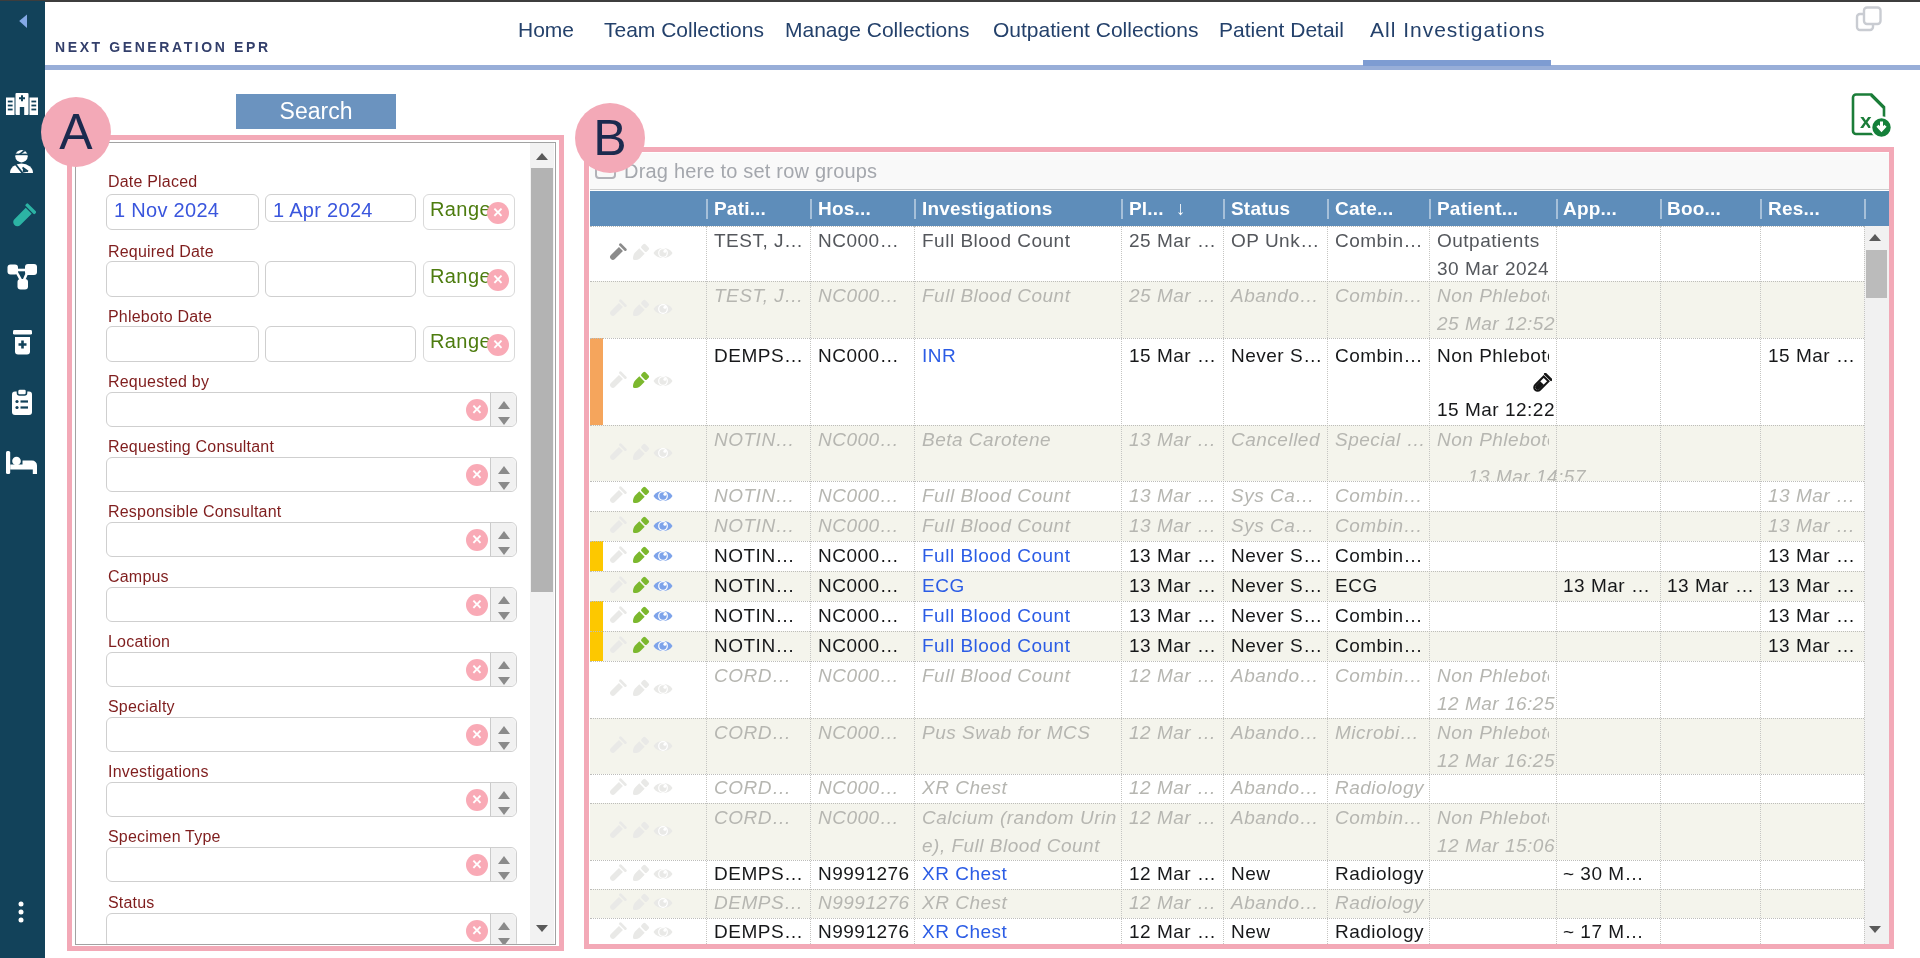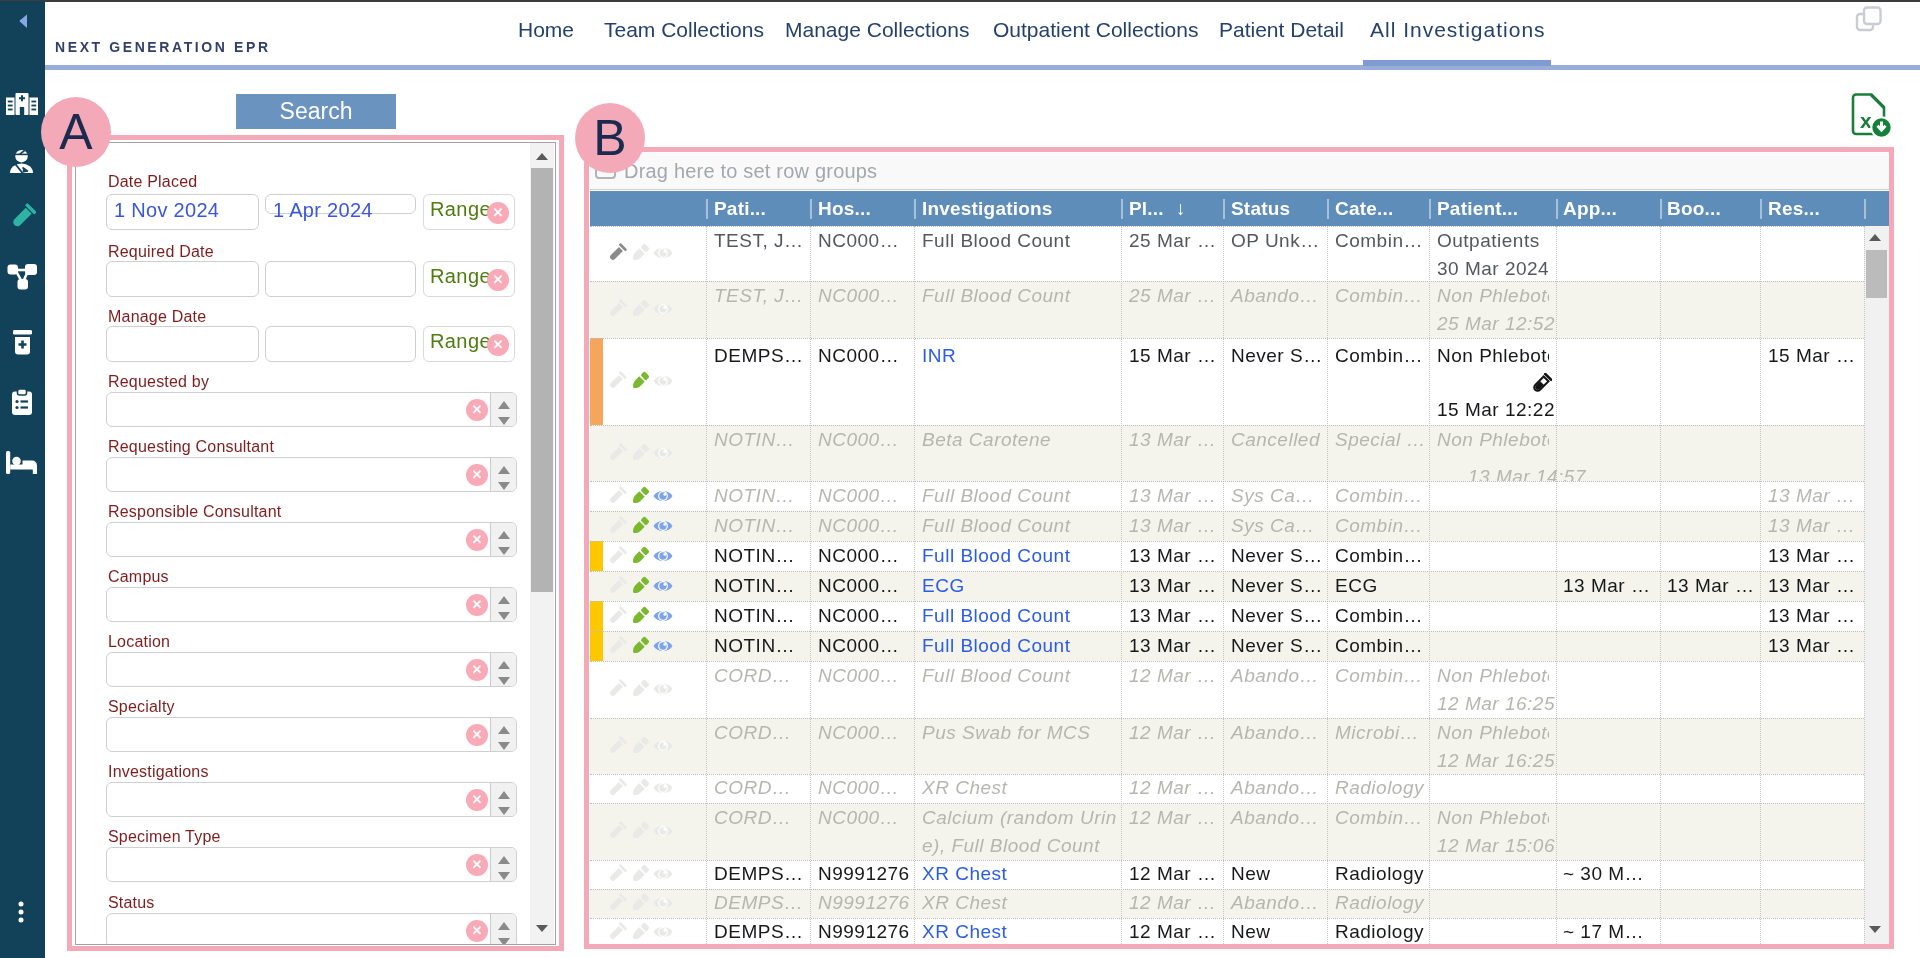--- a/index.html
+++ b/index.html
@@ -157,39 +157,39 @@
  <text x="10" y="36" font-size="21" font-weight="bold" fill="#1b7d39" font-family="Liberation Sans">x</text>
  <circle cx="31.5" cy="35.5" r="10.2" fill="#14803a" stroke="#fff" stroke-width="2"></circle>
  <path d="M31.5 29.5 v8 M27.5 33.8 l4 4.2 4 -4.2" fill="none" stroke="#fff" stroke-width="3"></path>
 </svg>
 <div class="ab searchbtn">Search</div>
 <div class="ab panelA">
 <div class="ab flabel" style="top:30px">Date Placed</div>
 <div class="finput" style="left:30px;top:51px;width:153px;height:36px">
         <span class="dtxt">1 Nov 2024</span>
       </div>
-<div class="finput" style="left:189px;top:51px;width:151px;height:20px">
+<div class="finput" style="left:189px;top:51px;width:151px;height:28px">
         <span class="dtxt">1 Apr 2024</span>
       </div>
 <div class="rangebox" style="top:51px;height:36px">
         <span class="rangetx">Range</span>
         <span class="pinkx" style="right:5px;top:7px">✕</span>
       </div>
 <div class="ab flabel" style="top:100px">Required Date</div>
 <div class="finput" style="left:30px;top:118px;width:153px;height:36px">
         <span class="dtxt"></span>
       </div>
 <div class="finput" style="left:189px;top:118px;width:151px;height:36px">
         <span class="dtxt"></span>
       </div>
 <div class="rangebox" style="top:118px;height:36px">
         <span class="rangetx">Range</span>
         <span class="pinkx" style="right:5px;top:7px">✕</span>
       </div>
-<div class="ab flabel" style="top:165px">Manage Date</div>
+<div class="ab flabel" style="top:165px">Phleboto Date</div>
 <div class="finput" style="left:30px;top:183px;width:153px;height:36px">
         <span class="dtxt"></span>
       </div>
 <div class="finput" style="left:189px;top:183px;width:151px;height:36px">
         <span class="dtxt"></span>
       </div>
 <div class="rangebox" style="top:183px;height:36px">
         <span class="rangetx">Range</span>
         <span class="pinkx" style="right:5px;top:7px">✕</span>
       </div>

